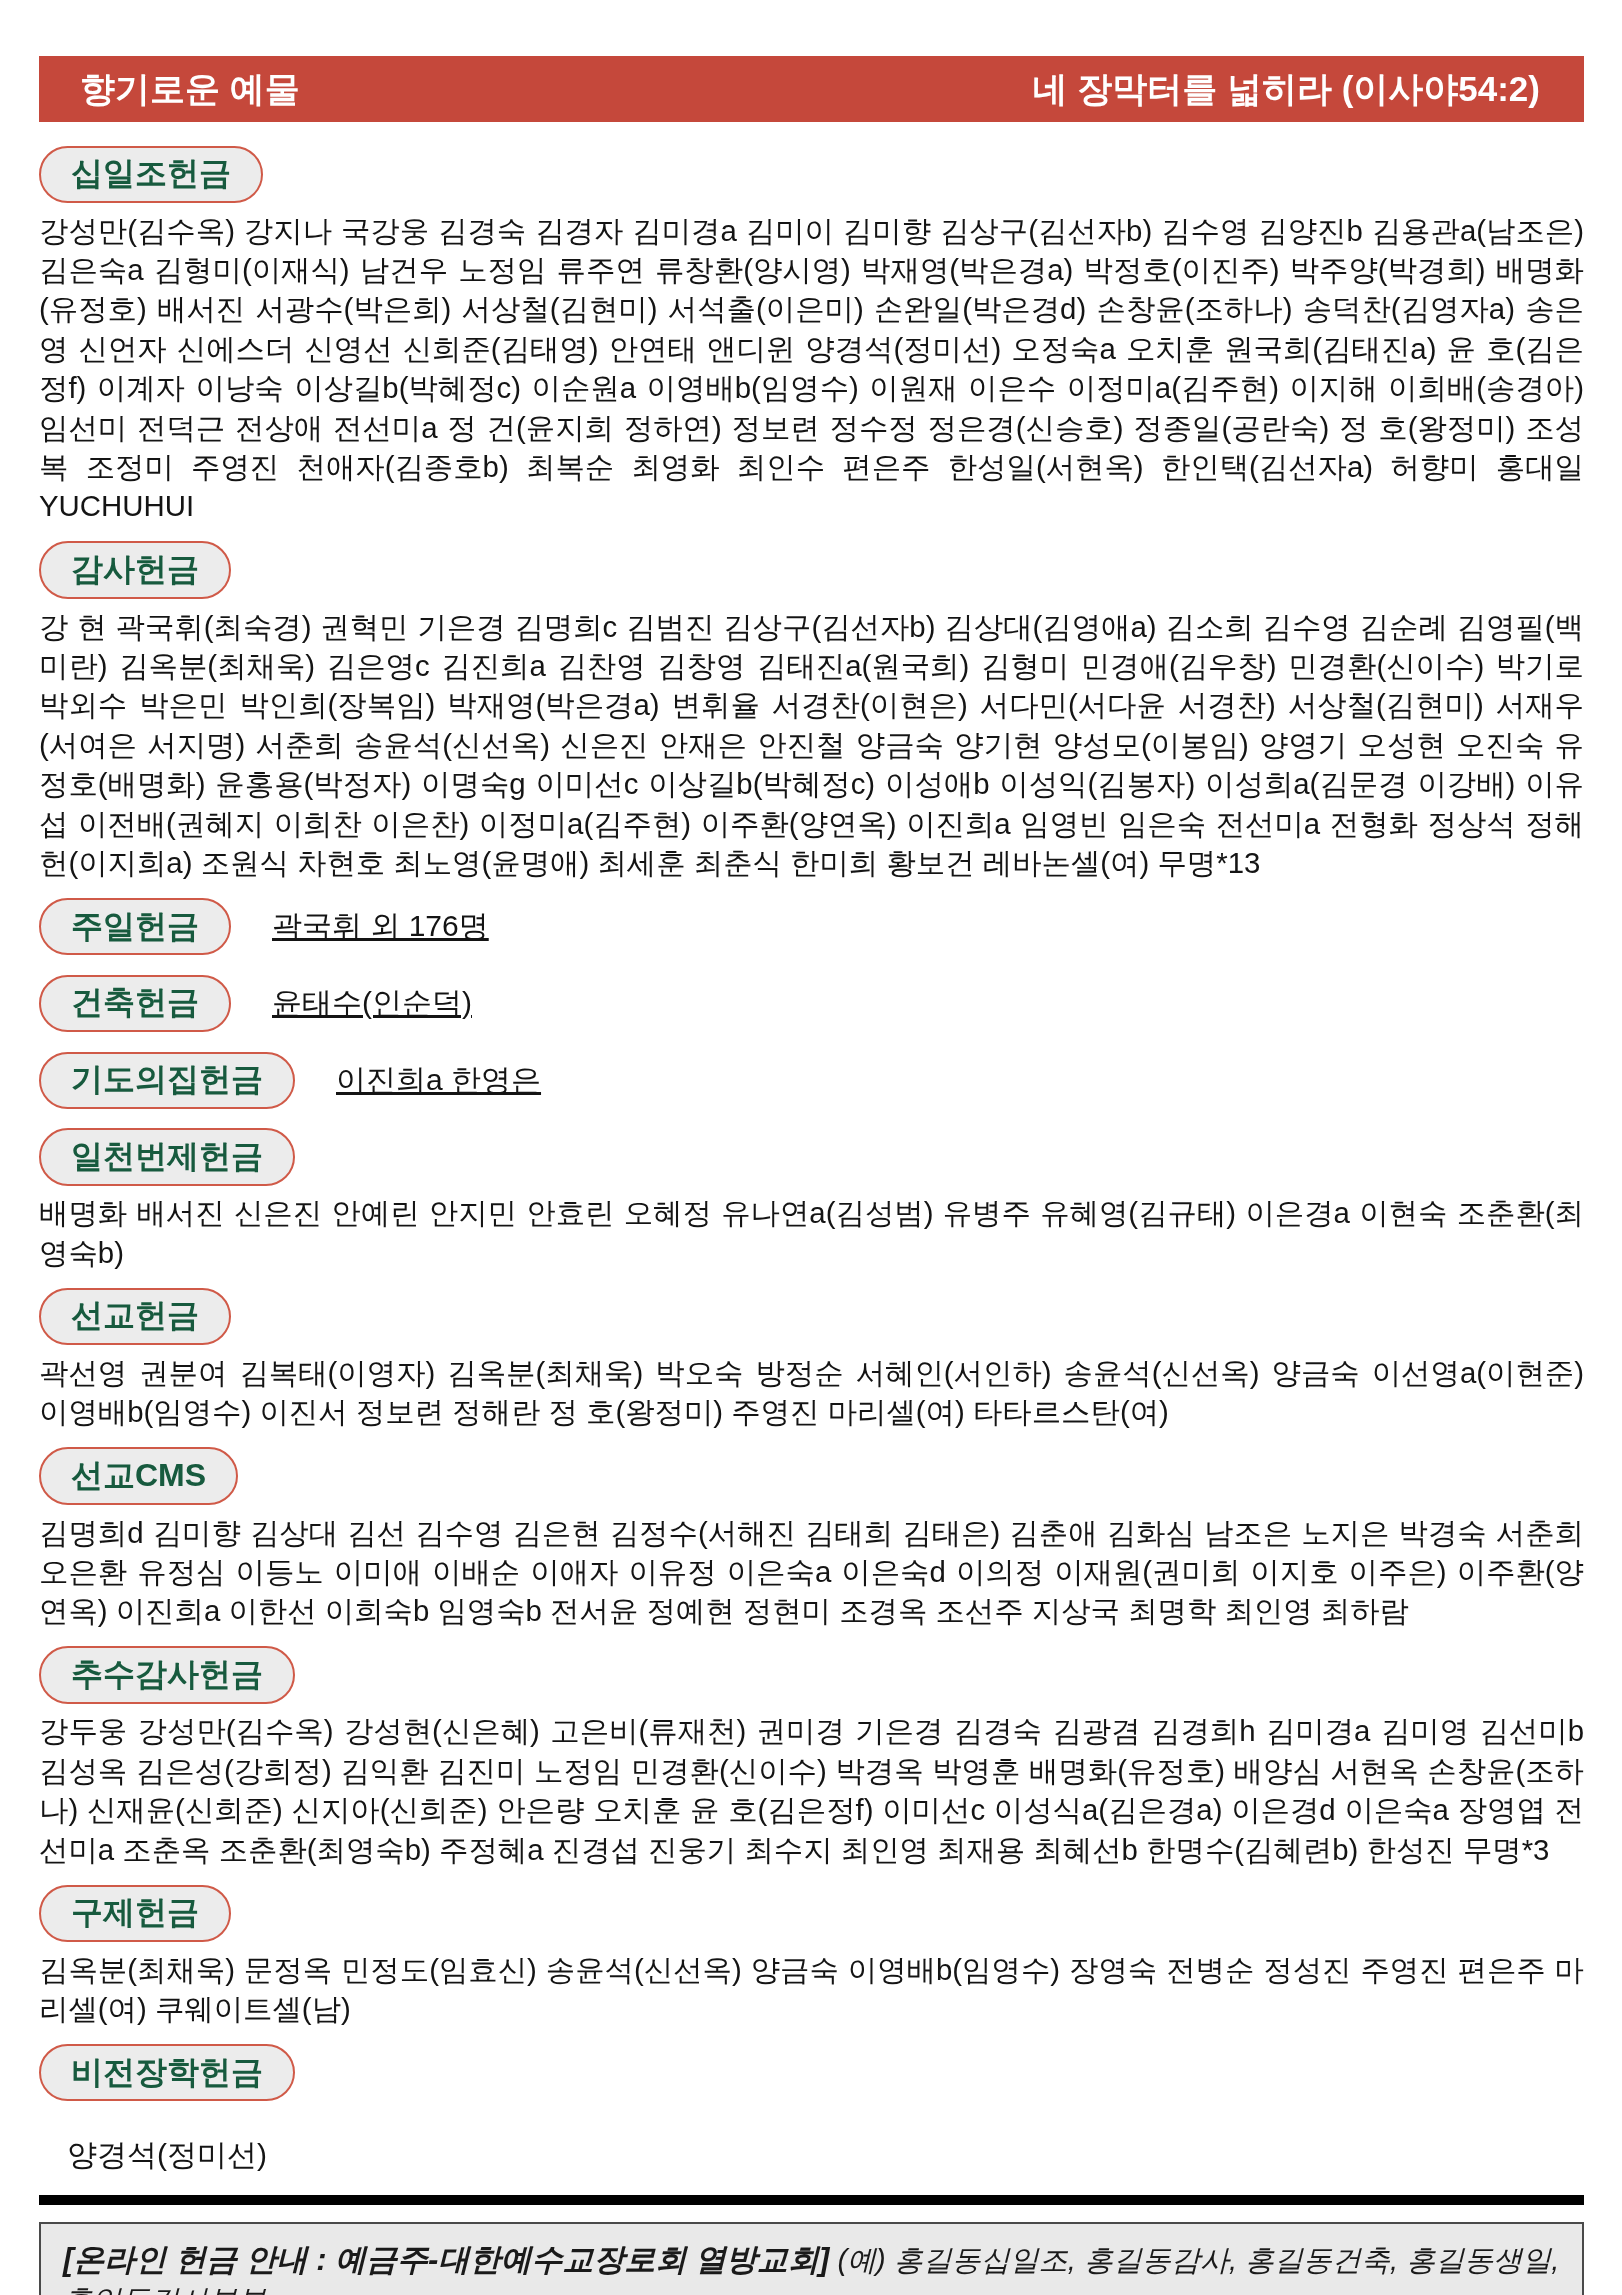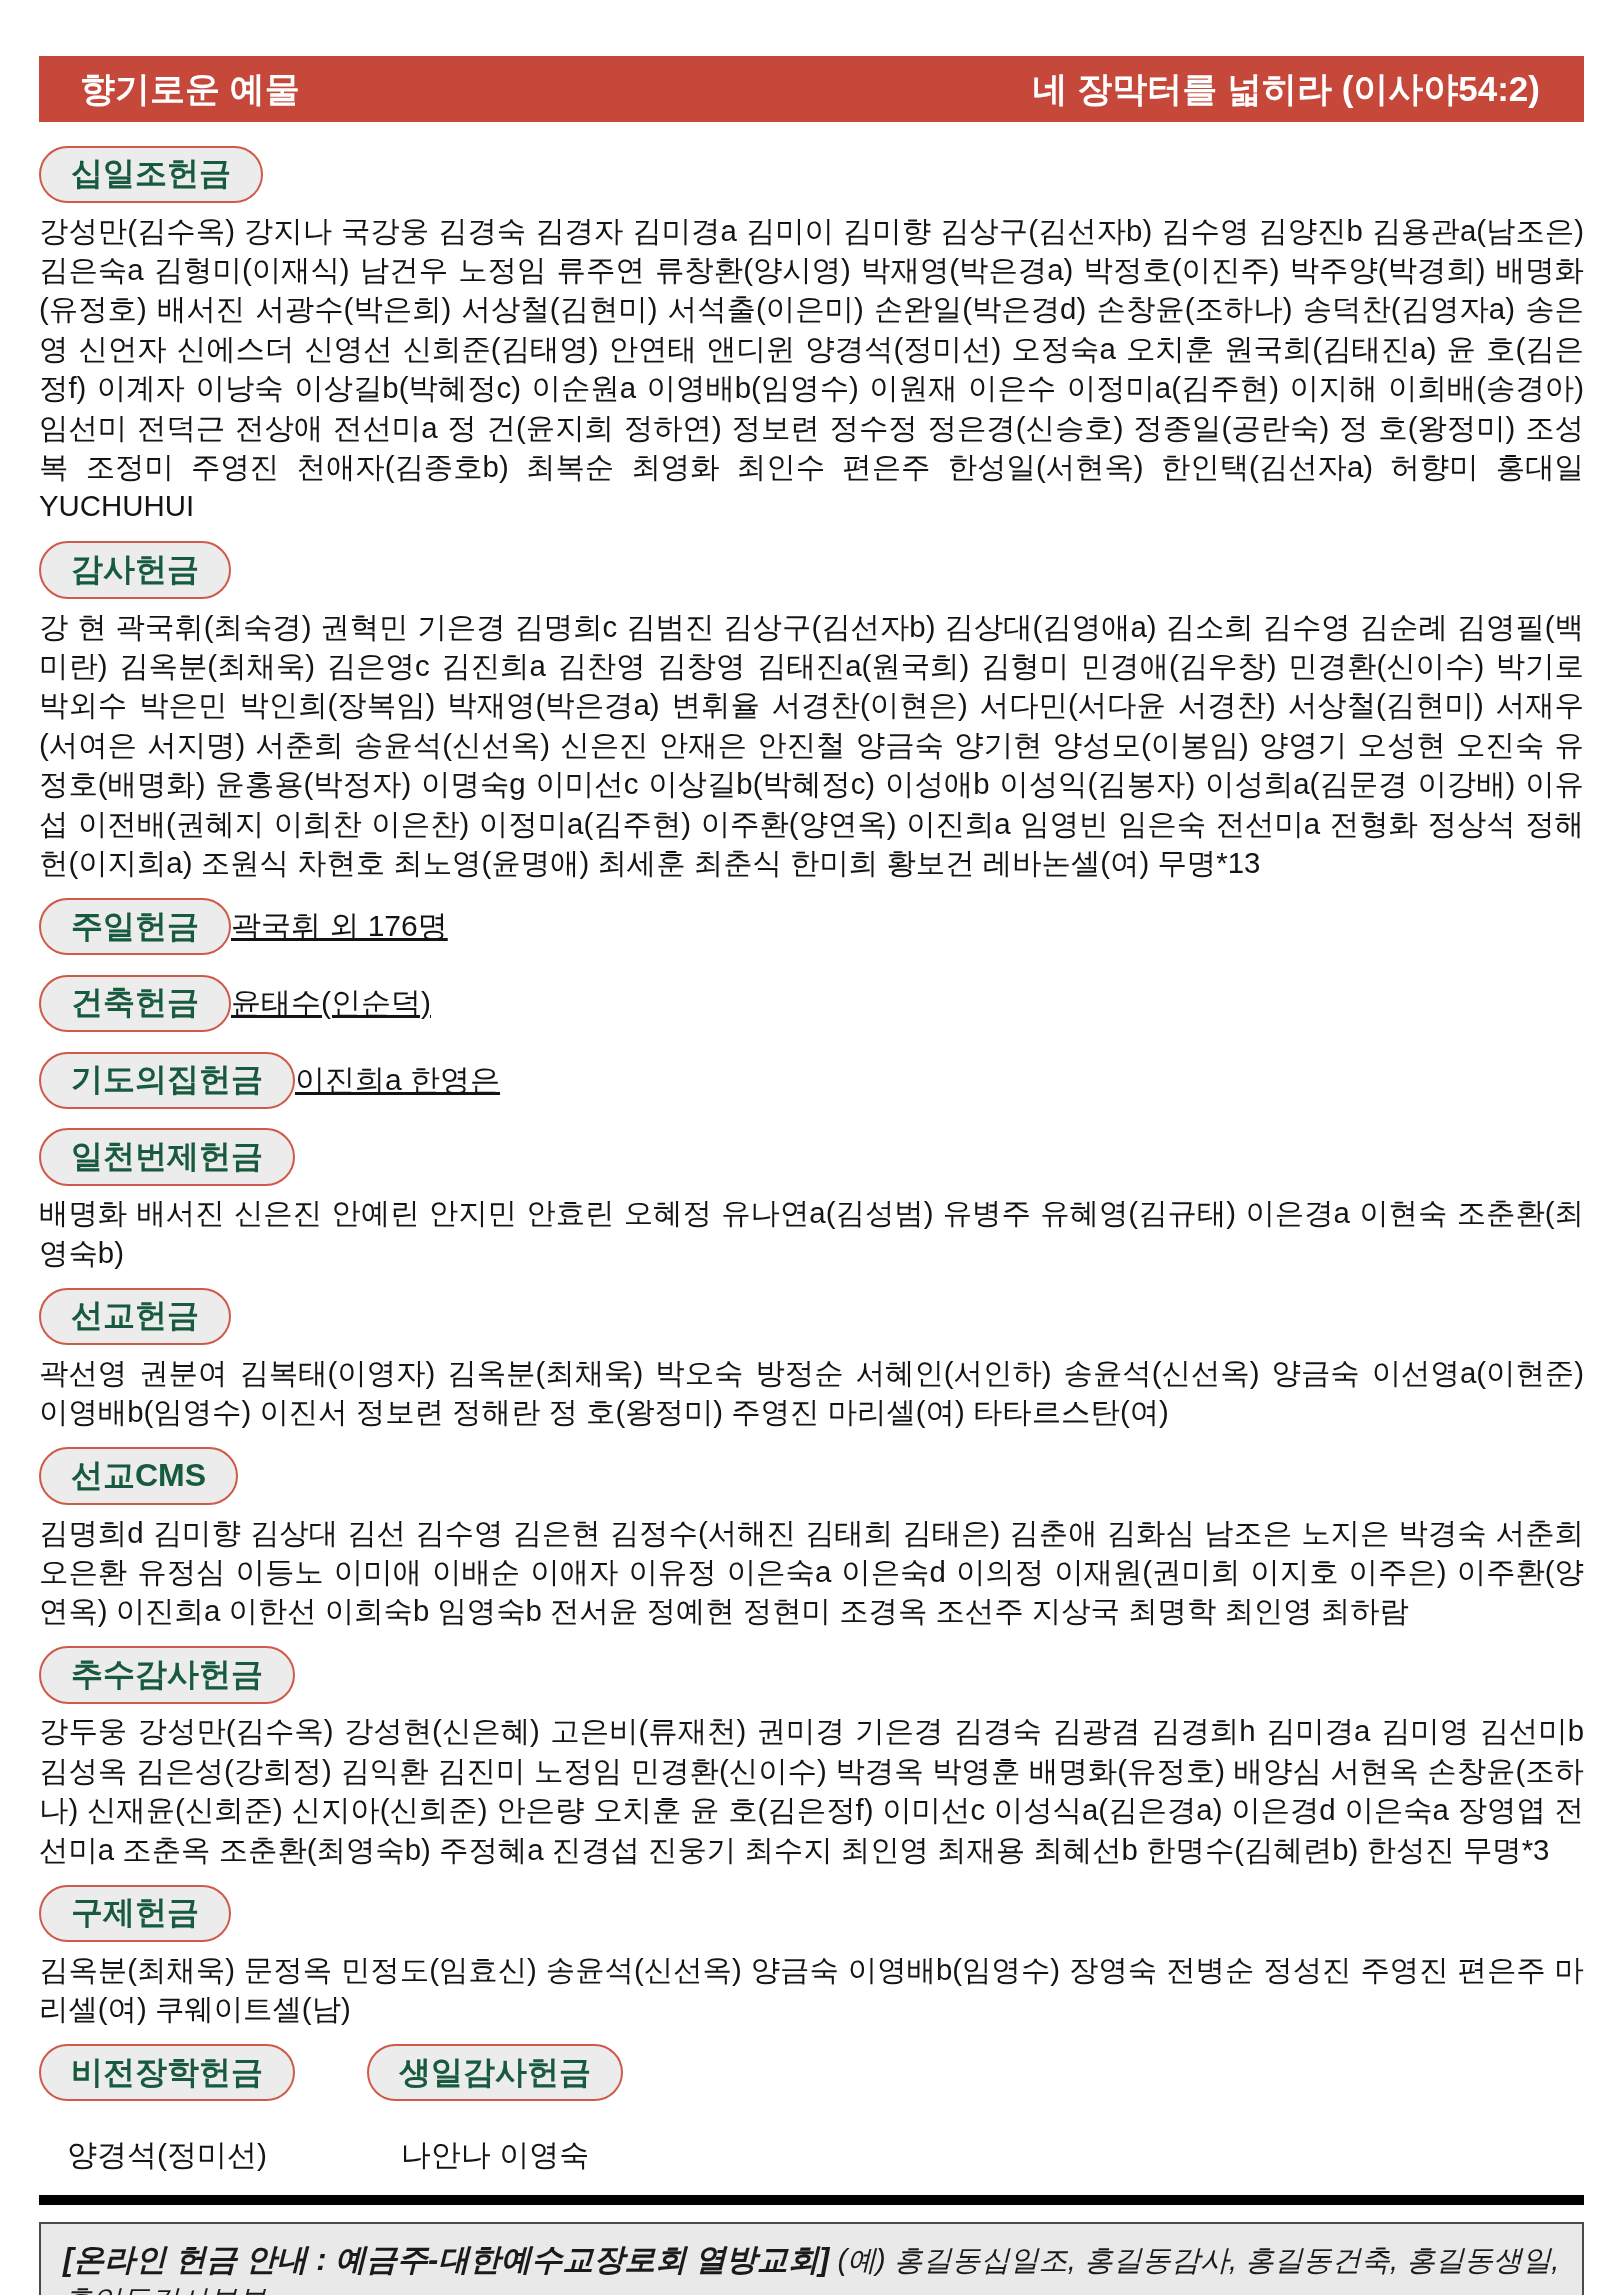--- a/index.html
+++ b/index.html
@@ -19,21 +19,21 @@
     display:inline-block;background:#ececec;border:2.6px solid #d05a48;
     border-radius:46px;color:#175a3e;font-size:32px;font-weight:bold;
     padding:4.6px 30px;white-space:nowrap;
   }
   .donation-section.block{margin-bottom:15.7px;}
   .donation-section.block .body{
     margin-top:7.9px;font-size:29.4px;line-height:1.34;
     text-align:justify;color:#141414;
   }
   .donation-section.inline{
-    display:flex;align-items:center;margin-bottom:19.6px;
+    display:flex;align-items:center;gap:41px;margin-bottom:19.6px;
   }
   .donation-section.inline .body{font-size:30px;color:#141414;text-decoration:underline;}
   .bottom-row{display:flex;align-items:center;gap:72px;margin-top:9.2px;}
   .bottom-item{display:flex;align-items:center;gap:34px;font-size:30px;flex-direction:column;}
   .thick-rule{border:none;height:9.8px;background:#000000;margin:18.3px 0 0 0;}
   .online-box{
     margin-top:17px;border:2.6px solid #4a4a4a;background:#e9e9e9;
     padding:15.7px 22px 17px 22px;
   }
   .box-title{margin:0 0 13px 0;font-size:29px;color:#1a1a1a;font-style:italic;}
@@ -104,24 +104,20 @@
     <div class="body">김옥분(최채욱) 문정옥 민정도(임효신) 송윤석(신선옥) 양금숙 이영배b(임영수) 장영숙 전병순 정성진 주영진 편은주 마리셀(여) 쿠웨이트셀(남)</div>
   </section>
 </main>
 
   <div id="bottom-row" class="bottom-row">
   <div class="bottom-item">
     <span class="pill">비전장학헌금</span>
     <span class="body">양경석(정미선)</span>
   </div>
 
-  <div class="bottom-item">
-    <span class="pill">생일감사헌금</span>
-    <span class="body">나안나 이영숙</span>
-  </div>
 
 </div>
 
   <hr class="thick-rule">
 
   <section class="online-box">
     <p class="box-title">
       <strong>[온라인 헌금 안내 : 예금주-대한예수교장로회 열방교회]</strong><span> (예) 홍길동십일조, 홍길동감사, 홍길동건축, 홍길동생일, 홍일동감사부부</span>
     </p>
     <div class="accounts">

